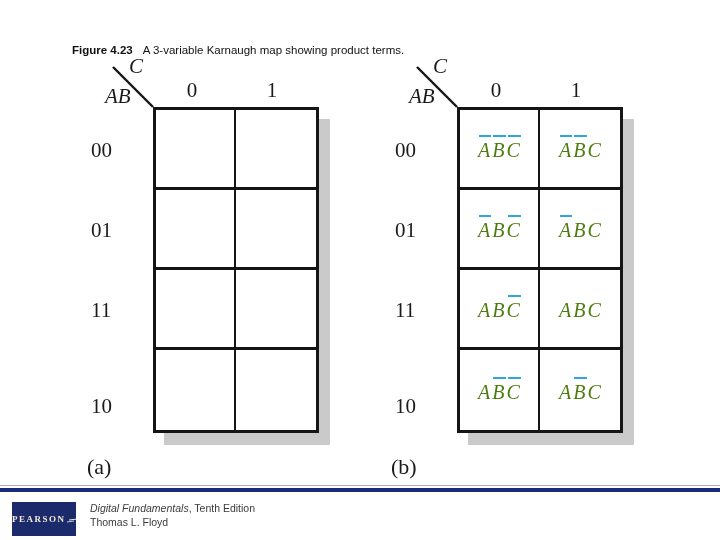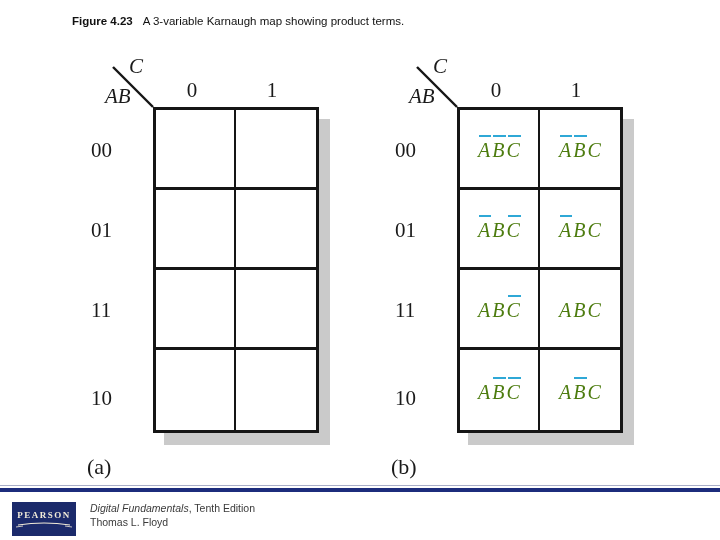--- a/index.html
+++ b/index.html
@@ -1,57 +1,57 @@
 <!DOCTYPE html>
 <html><head>
 <meta charset="utf-8">
 <style>
   html,body{margin:0;padding:0;background:#e9e9e9;}
   .slide{
     position:relative;width:720px;height:540px;background:#ffffff;
     font-family:"Liberation Sans",sans-serif;overflow:hidden;
   }
   
-  .fig-title{position:absolute;left:40px;top:15px;font-size:11.5px;color:#111;padding-left:32px;}
+  .fig-title{position:absolute;left:40px;top:44px;font-size:11.5px;color:#111;padding-left:32px;}
   .fig-title .fig-label{font-weight:bold;margin-right:10px;}
   
   .kmap{position:absolute;top:52px;width:260px;height:445px;}
   .kmap-a{left:85px;}
   .kmap-b{left:389px;}
   .serif{font-family:"Liberation Serif","DejaVu Serif",serif;color:#1a1a1a;}
   .corner-top{position:absolute;left:44px;top:2px;font-size:21px;font-style:italic;}
   .corner-side{position:absolute;left:20px;top:32px;font-size:21px;font-style:italic;}
   .diag{position:absolute;left:20px;top:8px;}
   .col-label{position:absolute;top:26px;width:80px;text-align:center;font-size:21px;}
   .col-label.c0{left:67px;}
   .col-label.c1{left:147px;}
   .row-label{position:absolute;left:6px;width:44px;text-align:left;font-size:21px;height:80px;line-height:80px;}
   .row-label.r0{top:58px;}
   .row-label.r1{top:138px;}
   .row-label.r2{top:218px;}
-  .row-label.r3{top:306px;}
+  .row-label.r3{top:314px;}
   .grid{
     position:absolute;left:68px;top:55px;
     display:grid;grid-template-columns:80px 80px;grid-template-rows:80px 80px 80px 80px;
     border:3px solid #151515;background:#fff;
     box-shadow:11px 12px 0 0 #cacaca;
   }
   .cell{display:flex;align-items:center;justify-content:center;background:#fff;box-sizing:border-box;}
   .cell.vline{border-right:2.5px solid #151515;}
   .cell.hline{border-bottom:3px solid #151515;}
   .term{font-family:"Liberation Serif","DejaVu Serif",serif;font-style:italic;font-size:20px;color:#4d7c0f;}
   .lt{position:relative;display:inline-block;padding:4px 1px 0;}
   .lt.bar::before{content:"";position:absolute;top:0;left:2px;right:0;border-top:2px solid #2fa8d6;}
   .subcap{position:absolute;left:2px;top:402px;font-size:22px;}
   
   .rule-light{position:absolute;left:0;top:485px;width:720px;height:1px;background:#a9aec9;}
   .rule-navy{position:absolute;left:0;top:488px;width:720px;height:4px;background:#1c2c7c;}
   .logo{
     position:absolute;left:12px;top:502px;width:64px;height:34px;background:#1b2a6b;
-    display:flex;flex-direction:column;align-items:center;justify-content:center;
+    display:flex;flex-direction:row;align-items:center;justify-content:center;
   }
   .logo-word{font-family:"Liberation Serif",serif;font-weight:bold;font-size:9px;
     letter-spacing:1.5px;color:#f2ecd9;line-height:10px;}
   .book-block{position:absolute;left:90px;top:501px;font-size:10.5px;line-height:14px;color:#3a3a3a;}
   .book-block .ital{font-style:italic;}
   .copy-block{position:absolute;right:8px;top:499px;text-align:right;font-size:10px;line-height:13.5px;color:#3a3a3a;}
 </style>
 </head>
 <body>
 

